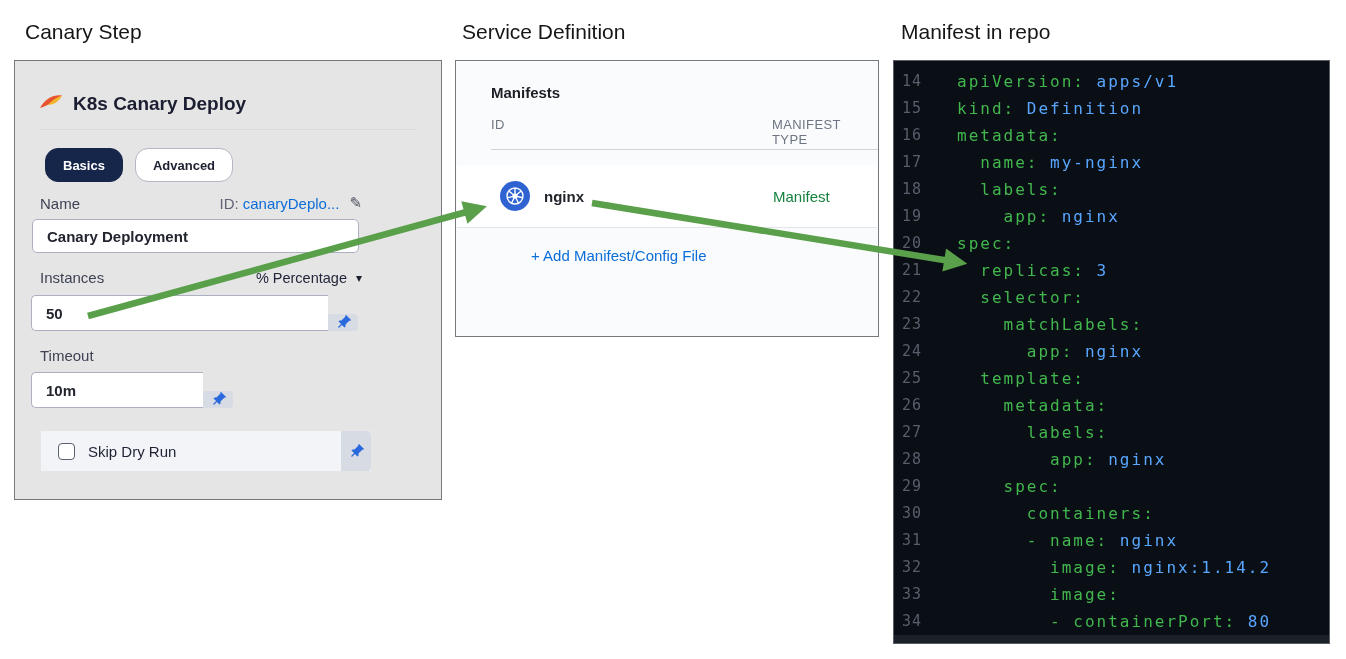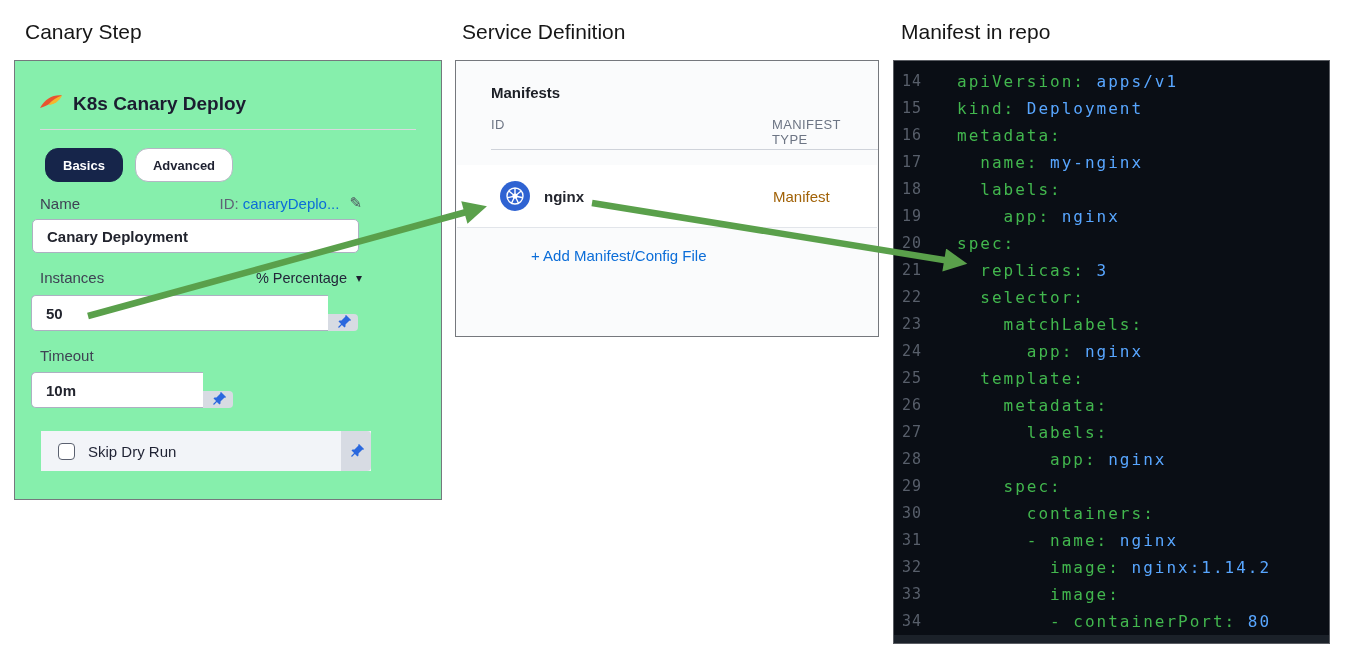--- a/index.html
+++ b/index.html
@@ -5,21 +5,21 @@
   * { margin:0; padding:0; box-sizing:border-box; }
   html,body { background:#ffffff; }
   body { font-family:"Liberation Sans", sans-serif; }
   .page { position:relative; width:1346px; height:659px; background:#fff; overflow:hidden; }
 
   
   .col-title { position:absolute; top:20px; font-size:21px; color:#161616; font-weight:400; }
   .ct-1 { left:25px; } .ct-2 { left:462px; } .ct-3 { left:901px; }
 
   
-  .panel { position:absolute; background:#86efac; border:1.5px solid #75787d; }
+  .panel { position:absolute; background:#e5e5e5; border:1.5px solid #75787d; }
   .panel-canary  { left:14px;  top:60px; width:428px; height:440px; }
   .panel-service { left:455px; top:60px; width:424px; height:277px; background:#fafbfc; }
 
   
   .step-header { position:absolute; left:24px; top:31px; display:flex; align-items:center; gap:10px; }
   .step-title  { font-size:19px; font-weight:700; color:#1b1d30; }
   .divider { position:absolute; top:68px; left:25px; right:25px; border-top:1px solid #d8dade; }
   .tabs { position:absolute; left:30px; top:87px; display:flex; gap:12px; }
   .pill { height:26px; padding:16px 17px; border-radius:13px; font-size:13px; font-weight:600;
           border:1px solid #b4b7c4; background:#fff; color:#1d2030; cursor:pointer;
@@ -67,21 +67,21 @@
   
   .manifests-title { position:absolute; left:35px; top:23px; font-size:15px; font-weight:700; color:#1c1f26; }
   .col-headers { position:absolute; left:35px; right:0; top:56px; font-size:13px; color:#6d7584;
                  letter-spacing:.4px; }
   .col-type { position:absolute; left:281px; top:0; }
   .header-divider { position:absolute; top:88px; left:35px; right:0; border-top:1px solid #cfd3da; }
   .manifest-row { position:absolute; left:1px; right:1px; top:104px; height:63px; background:#fff;
                   border-bottom:1px solid #e2e5ea; display:flex; align-items:center; cursor:pointer; }
   .k8s-icon { margin-left:43px; width:30px; height:30px; flex:none; }
   .row-id { margin-left:14px; font-size:15px; font-weight:600; color:#23252d; }
-  .row-type { position:absolute; left:316px; font-size:15px; color:#a16207; }
+  .row-type { position:absolute; left:316px; font-size:15px; color:#15803d; }
   .add-link { position:absolute; left:35px; top:186px; font-size:15px; font-weight:500;
               color:var(--link-blue); cursor:pointer; text-decoration:none;margin-left:40px; }
 
   
   .code-panel { position:absolute; left:893px; top:60px; width:437px; height:584px;
                 background:var(--code-bg); border:1px solid #5a5d63;
                 font-family:"DejaVu Sans Mono", monospace; overflow:hidden; }
   .code-lines { padding-top:7px; }
   .code-line { display:flex; height:27px; line-height:27px; font-size:16px; letter-spacing:2px; }
   .ln { width:28px; text-align:right; color:var(--code-ln); flex:none; font-size:15px; letter-spacing:1px; }
@@ -200,21 +200,21 @@
   </section>
 
   <section class="code-panel">
     <div class="code-lines" id="code-lines">
         <div class="code-line">
           <span class="ln">14</span>
           <span class="code-text"><span class="key">apiVersion: </span><span class="value">apps/v1</span></span>
         </div>
         <div class="code-line">
           <span class="ln">15</span>
-          <span class="code-text"><span class="key">kind: </span><span class="value">Deployment</span></span>
+          <span class="code-text"><span class="key">kind: </span><span class="value">Definition</span></span>
         </div>
         <div class="code-line">
           <span class="ln">16</span>
           <span class="code-text"><span class="key">metadata:</span></span>
         </div>
         <div class="code-line">
           <span class="ln">17</span>
           <span class="code-text"><span class="key">  name: </span><span class="value">my-nginx</span></span>
         </div>
         <div class="code-line">

